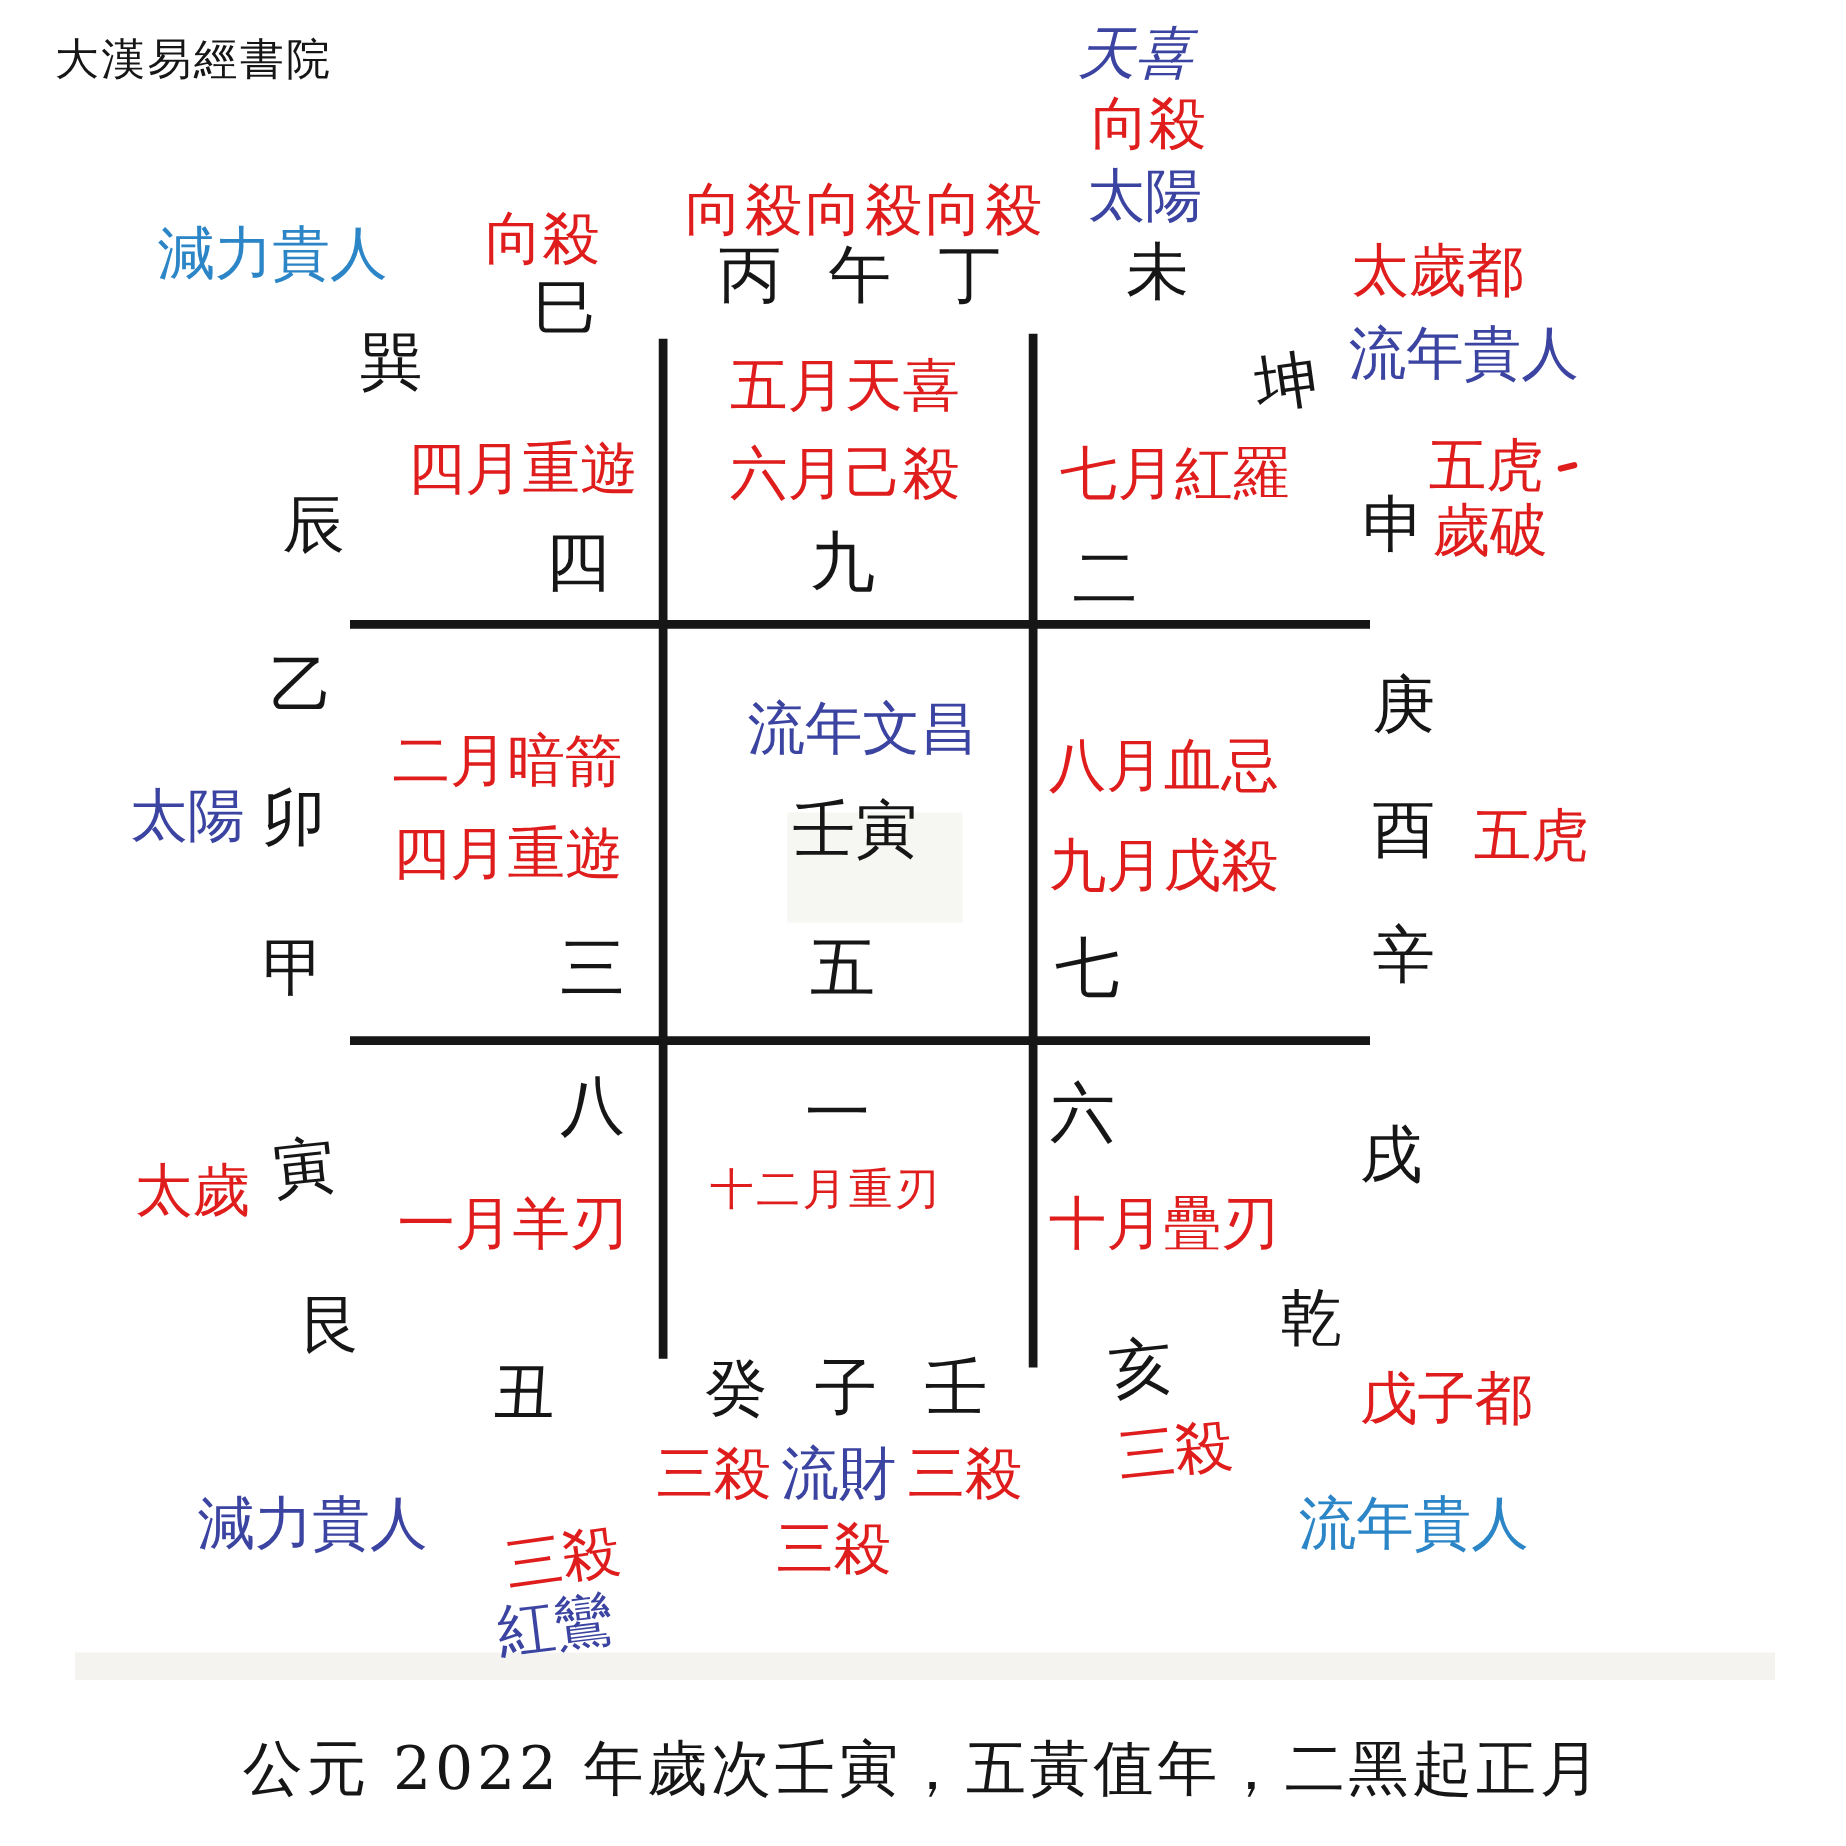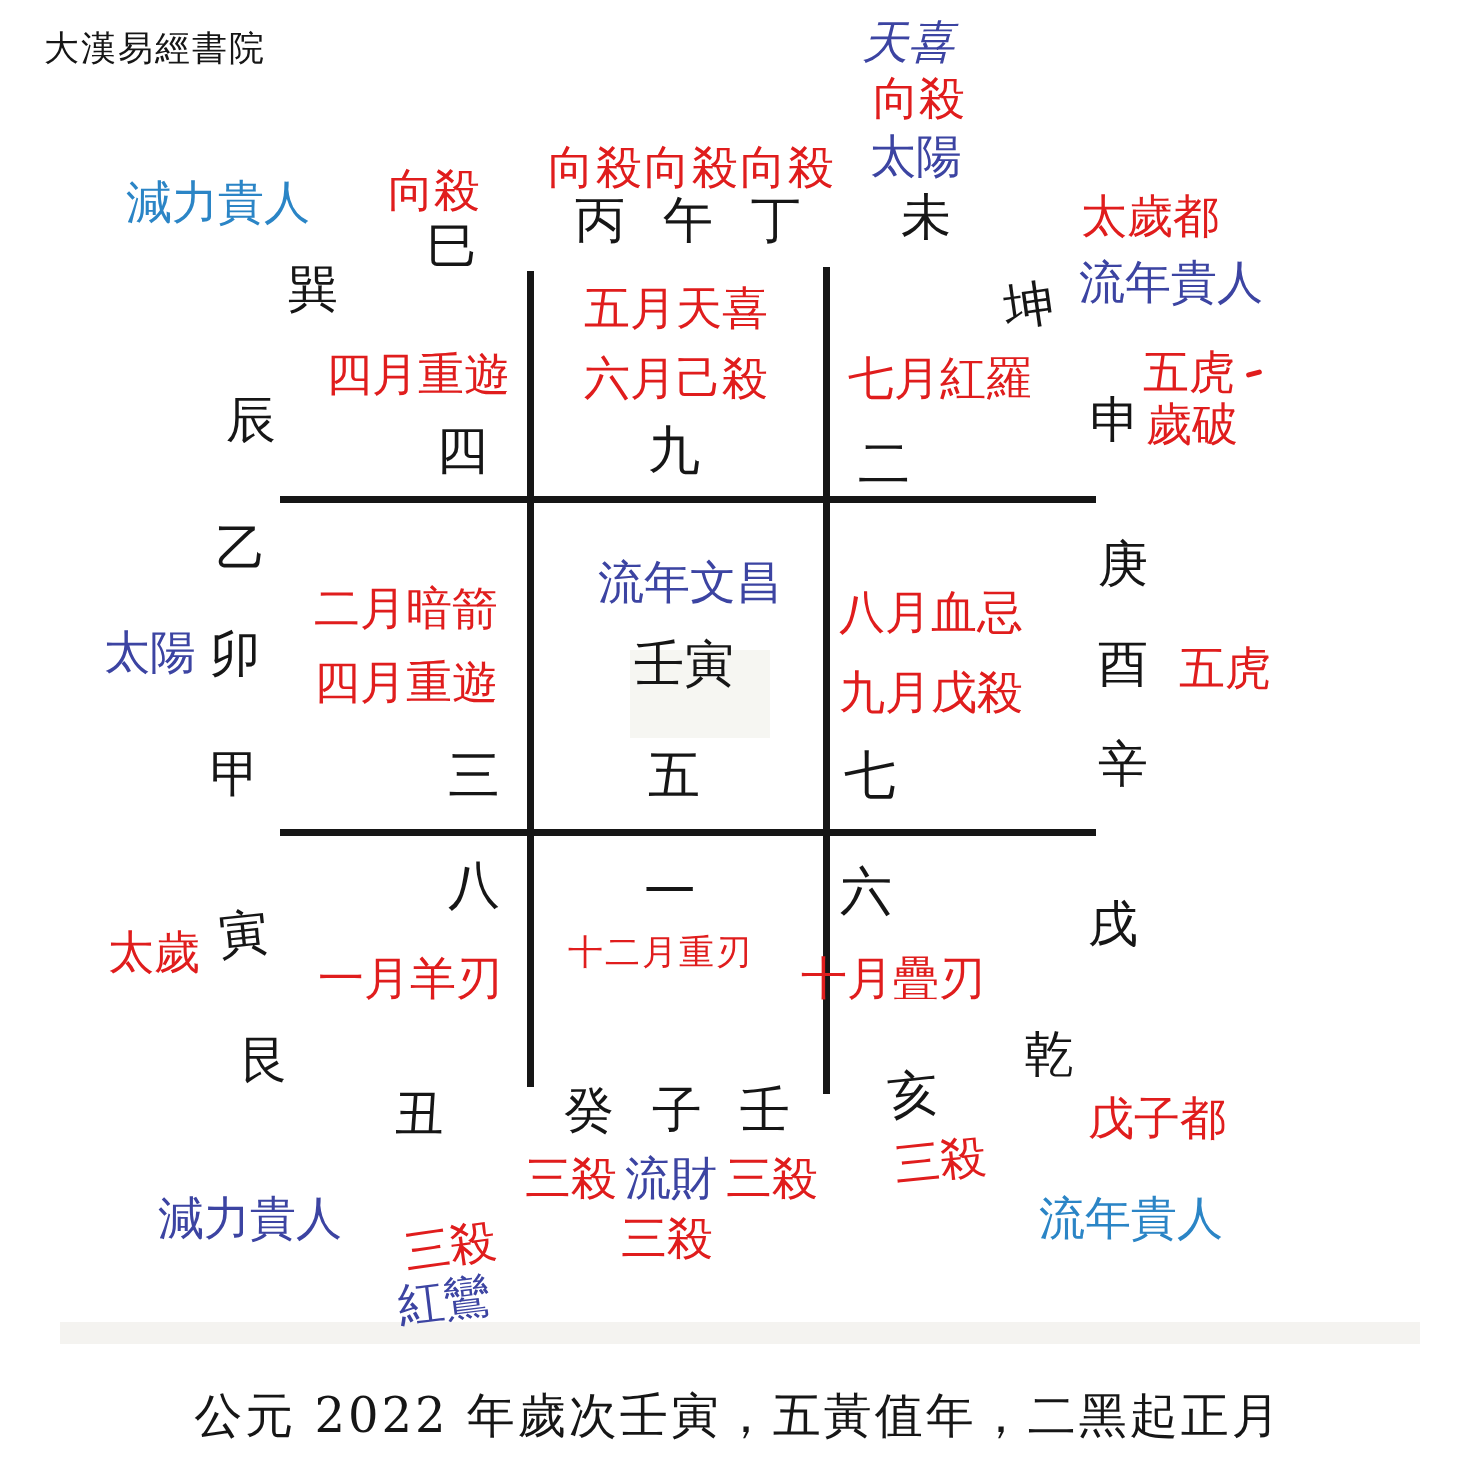--- a/index.html
+++ b/index.html
@@ -76,21 +76,21 @@
   <div class="t red sz46" style="left:326px;top:350px;">四月重遊</div>
   <div class="t red sz46" style="left:584px;top:284px;">五月天喜</div>
   <div class="t red sz46" style="left:584px;top:354px;">六月己殺</div>
   <div class="t red sz46" style="left:848px;top:354px;">七月紅羅</div>
   <div class="t red sz46" style="left:314px;top:584px;">二月暗箭</div>
   <div class="t red sz46" style="left:314px;top:658px;">四月重遊</div>
   <div class="t red sz46" style="left:839px;top:588px;">八月血忌</div>
   <div class="t red sz46" style="left:839px;top:668px;">九月戊殺</div>
   <div class="t red sz46" style="left:318px;top:954px;">一月羊刃</div>
   <div class="t red sz42" style="left:568px;top:934px;">十二月重刃</div>
-  <div class="t red sz46" style="left:801px;top:954px;">十月疊刃</div>
+  <div class="t red sz46" style="left:839px;top:954px;">十月疊刃</div>
 
   <div class="t ink sz52" style="left:436px;top:423px;">四</div>
   <div class="t ink sz52" style="left:648px;top:423px;">九</div>
   <div class="t ink sz52" style="left:858px;top:436px;">二</div>
   <div class="t ink sz52" style="left:448px;top:748px;">三</div>
   <div class="t ink sz52" style="left:648px;top:748px;">五</div>
   <div class="t ink sz52" style="left:844px;top:748px;">七</div>
   <div class="t ink sz52" style="left:448px;top:858px;">八</div>
   <div class="t ink sz52" style="left:644px;top:864px;">一</div>
   <div class="t ink sz52" style="left:840px;top:864px;">六</div>

